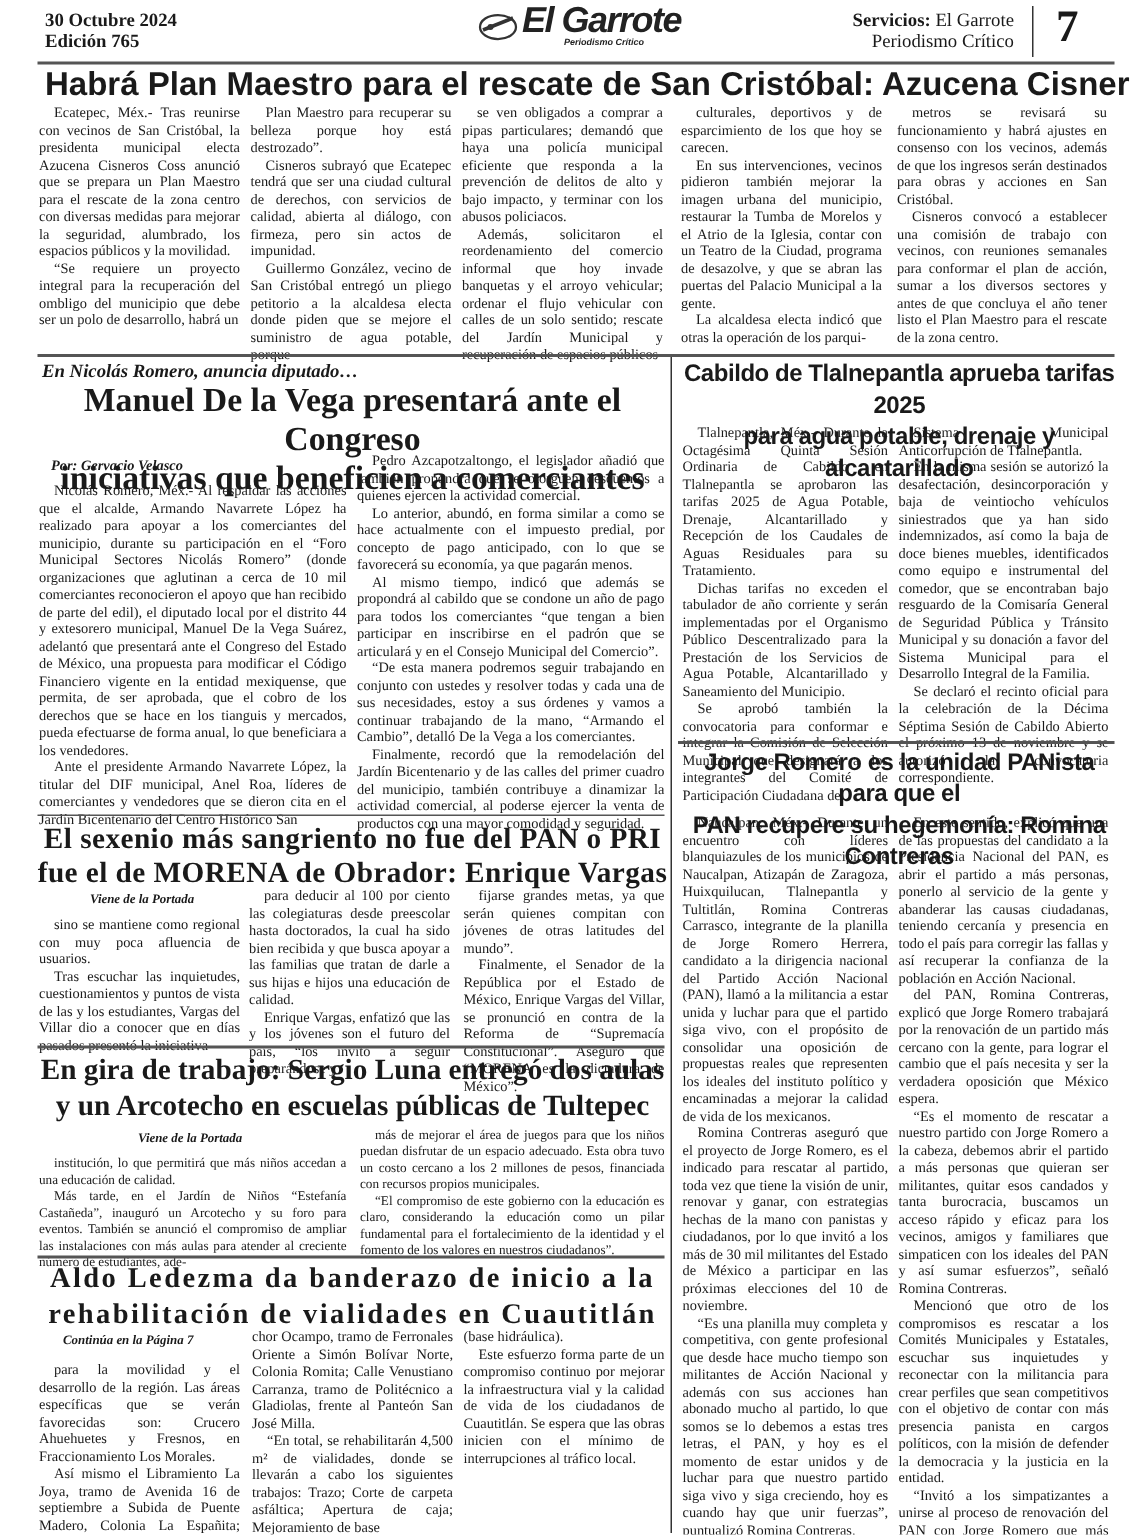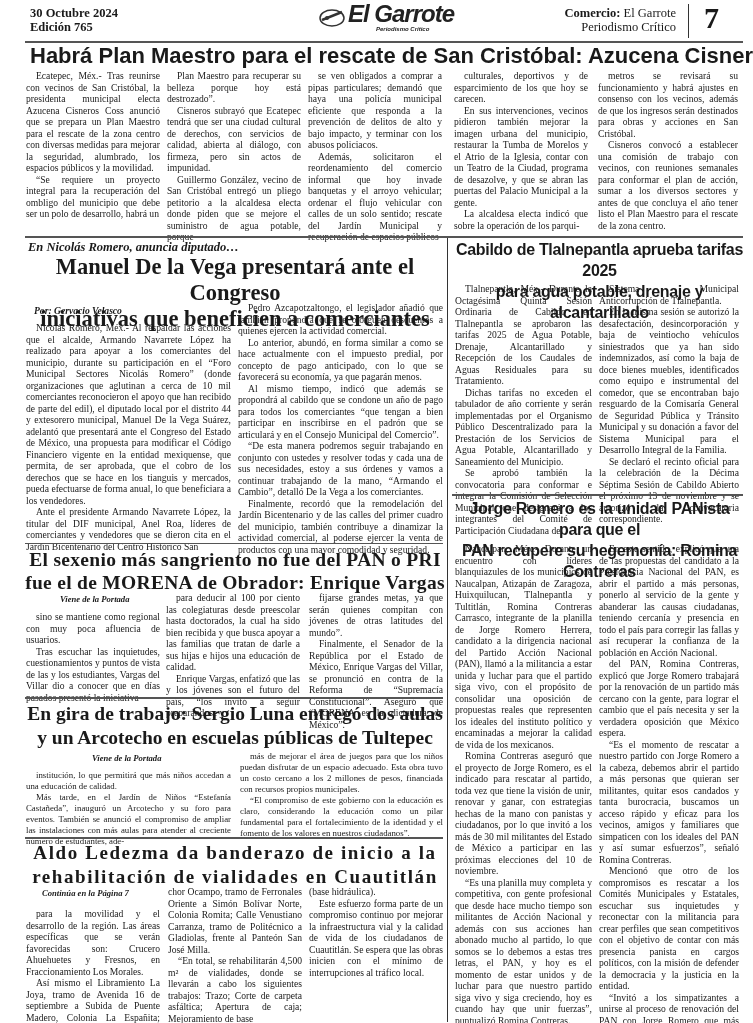--- a/index.html
+++ b/index.html
@@ -32,21 +32,21 @@
 <div class="abs logo">
   <svg class="logo-icon" viewBox="0 0 28 22">
     <ellipse cx="14" cy="12" rx="12" ry="8" fill="none" stroke="#333" stroke-width="1.5"></ellipse>
     <path d="M4 14 L24 6" stroke="#333" stroke-width="2.5"></path>
     <circle cx="9" cy="12" r="2" fill="#333"></circle>
   </svg>
   <span class="logo-title">El Garrote</span>
   <span class="logo-sub">Periodismo Crítico</span>
 </div>
 <div class="abs masthead-right">
-  <div><b>Comercio:</b> <span>El Garrote</span></div>
+  <div><b>Servicios:</b> <span>El Garrote</span></div>
   <div>Periodismo Crítico</div>
 </div>
 <div class="abs page-num-divider"></div>
 <div class="abs page-num">7</div>
 <div class="abs rule" style="left:25px;top:41px;width:718px;"></div>
 
 <div class="abs h-main" style="left:30px;top:43px;width:715px;font-size:22px;text-align:center;">Habrá Plan Maestro para el rescate de San Cristóbal: Azucena Cisneros</div>
 <div class="abs col" style="left:26px;top:70px;width:134px;">
   <p>Ecatepec, Méx.- Tras reunirse con vecinos de San Cristóbal, la presidenta municipal electa Azucena Cisneros Coss anunció que se prepara un Plan Maestro para el rescate de la zona centro con diversas medidas para mejorar la seguridad, alumbrado, los espacios públicos y la movilidad.</p>
   <p>“Se requiere un proyecto integral para la recuperación del ombligo del municipio que debe ser un polo de desarrollo, habrá un</p>
@@ -56,21 +56,21 @@
   <p>Cisneros subrayó que Ecatepec tendrá que ser una ciudad cultural de derechos, con servicios de calidad, abierta al diálogo, con firmeza, pero sin actos de impunidad.</p>
   <p>Guillermo González, vecino de San Cristóbal entregó un pliego petitorio a la alcaldesa electa donde piden que se mejore el suministro de agua potable, porque</p>
 </div>
 <div class="abs col" style="left:308px;top:70px;width:134px;">
   <p>se ven obligados a comprar a pipas particulares; demandó que haya una policía municipal eficiente que responda a la prevención de delitos de alto y bajo impacto, y terminar con los abusos policiacos.</p>
   <p>Además, solicitaron el reordenamiento del comercio informal que hoy invade banquetas y el arroyo vehicular; ordenar el flujo vehicular con calles de un solo sentido; rescate del Jardín Municipal y recuperación de espacios públicos</p>
 </div>
 <div class="abs col" style="left:454px;top:70px;width:134px;">
   <p>culturales, deportivos y de esparcimiento de los que hoy se carecen.</p>
   <p>En sus intervenciones, vecinos pidieron también mejorar la imagen urbana del municipio, restaurar la Tumba de Morelos y el Atrio de la Iglesia, contar con un Teatro de la Ciudad, programa de desazolve, y que se abran las puertas del Palacio Municipal a la gente.</p>
-  <p>La alcaldesa electa indicó que sobre la operación de los parqui-</p>
+  <p>La alcaldesa electa indicó que otras la operación de los parqui-</p>
 </div>
 <div class="abs col" style="left:598px;top:70px;width:140px;">
   <p>metros se revisará su funcionamiento y habrá ajustes en consenso con los vecinos, además de que los ingresos serán destinados para obras y acciones en San Cristóbal.</p>
   <p>Cisneros convocó a establecer una comisión de trabajo con vecinos, con reuniones semanales para conformar el plan de acción, sumar a los diversos sectores y antes de que concluya el año tener listo el Plan Maestro para el rescate de la zona centro.</p>
 </div>
 <div class="abs rule" style="left:25px;top:236px;width:718px;height:2px;"></div>
 
 <div class="abs kicker" style="left:28px;top:240px;font-size:12.5px;">En Nicolás Romero, anuncia diputado…</div>
 <div class="abs h-serif" style="left:25px;top:254px;width:420px;font-size:22.5px;line-height:26px;">
   <div>Manuel De la Vega presentará ante el Congreso</div>

